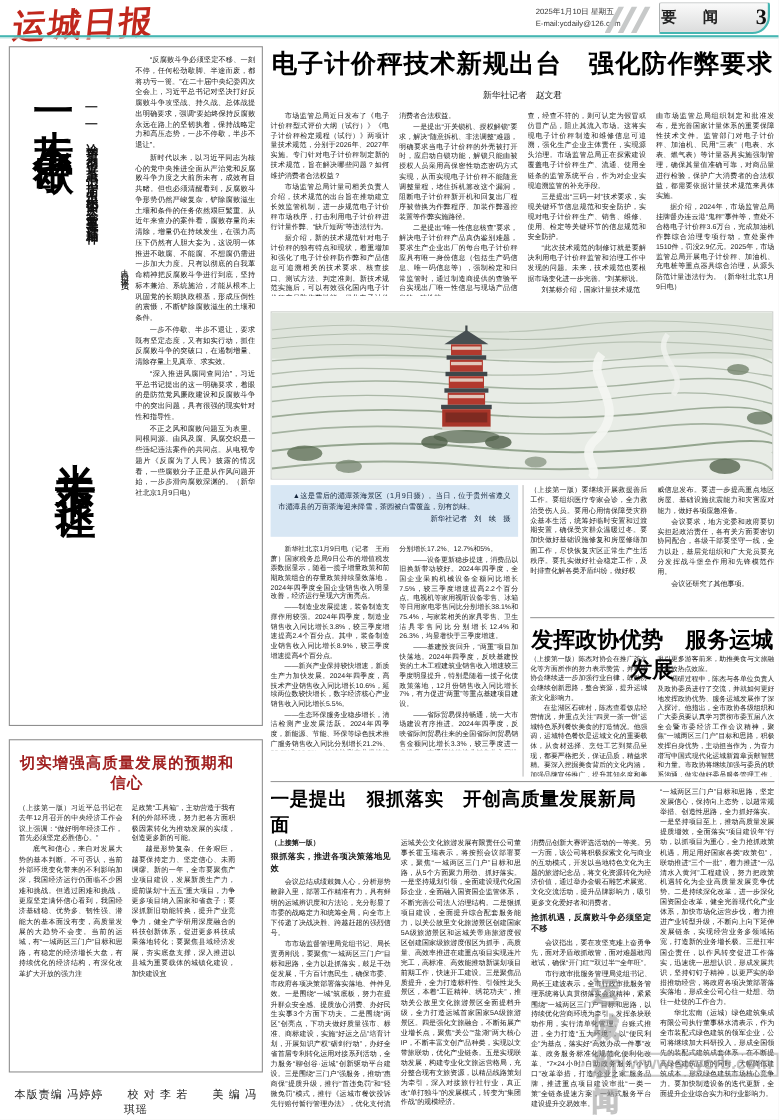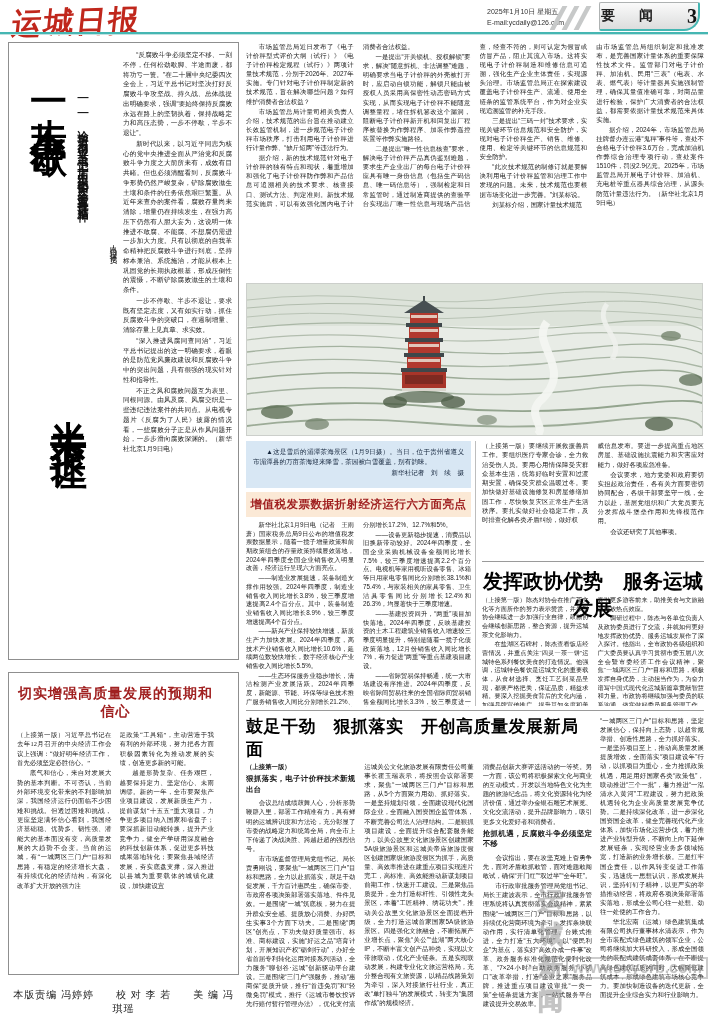--- a/index.html
+++ b/index.html
@@ -89,21 +89,21 @@
   
   .hrule-momentum { position:absolute; left:246px; top:710px; width:458px; height:1px; background:#9a9a9a; }
   .momentum-head { position:absolute; left:246px; top:718px; width:346px; height:40px; display:flex;
                    align-items:center; justify-content:center; font-size:17px; font-weight:900;
                    letter-spacing:0.5px; color:#000; }
   .momentum-cols { position:absolute; left:246px; top:762px; width:346px; height:248px; }
   .momentum-col4 { position:absolute; left:600px; top:716px; width:104px; height:294px; overflow:hidden;
                    font-size:6.4px; line-height:1.42; }
 
   
-  .expect-box { position:absolute; left:8px; top:672px; width:231px; height:303px; border:1px solid #8f8f8f; padding:12px 24px 8px 8px;font-family:Liberation Serif, serif; }
+  .expect-box { position:absolute; left:8px; top:672px; width:231px; height:303px; border:1px solid #8f8f8f; padding:12px 24px 8px 8px; }
   .expect-head { text-align:center; color:#a02020; font-size:14px; font-weight:900; letter-spacing:1px; margin-bottom:9px; }
   .expect-cols { height:250px; gap:8px; }
   .expect-cols .col { font-size:6.4px; line-height:1.46; }
 
   
   .credits { position:absolute; left:8px; top:988px; width:231px; text-align:center; font-size:10px;
              color:#222; letter-spacing:1px; }
 
   
   .watermark { position:absolute; left:526px; top:920px; width:182px; height:94px; opacity:0.5;
@@ -144,20 +144,22 @@
     <div class="edit-body body-text">
         <p>“反腐败斗争必须坚定不移、一刻不停，任何松劲歇脚、半途而废，都将功亏一篑。”在二十届中央纪委四次全会上，习近平总书记对坚决打好反腐败斗争攻坚战、持久战、总体战提出明确要求，强调“要始终保持反腐败永远在路上的坚韧执着，保持战略定力和高压态势，一步不停歇，半步不退让”。</p>
         <p>新时代以来，以习近平同志为核心的党中央推进全面从严治党和反腐败斗争力度之大前所未有，成效有目共睹。但也必须清醒看到，反腐败斗争形势仍然严峻复杂，铲除腐败滋生土壤和条件的任务依然艰巨繁重。从近年来查办的案件看，腐败存量尚未清除，增量仍在持续发生，在强力高压下仍然有人胆大妄为，这说明一体推进不敢腐、不能腐、不想腐仍需进一步加大力度。只有以彻底的自我革命精神把反腐败斗争进行到底，坚持标本兼治、系统施治，才能从根本上巩固党的长期执政根基，形成压倒性的震慑，不断铲除腐败滋生的土壤和条件。</p>
         <p>一步不停歇、半步不退让，要求既有坚定态度，又有如实行动，抓住反腐败斗争的突破口，在遏制增量、清除存量上见真章、求实效。</p>
         <p>“深入推进风腐同查同治”，习近平总书记提出的这一明确要求，着眼的是防范党风廉政建设和反腐败斗争中的突出问题，具有很强的现实针对性和指导性。</p>
         <p>不正之风和腐败问题互为表里、同根同源。由风及腐、风腐交织是一些违纪违法案件的共同点。从电视专题片《反腐为了人民》披露的情况看，一些腐败分子正是从作风问题开始，一步步滑向腐败深渊的。（新华社北京1月9日电）</p>
       </div>
   </div>
 
   <div class="scale-art">
+    <div class="scale-head">电子计价秤技术新规出台　强化防作弊要求</div>
+    <div class="scale-byline">新华社记者　赵文君</div>
     <div class="cols scale-cols">
       <div class="col body-text">
           <p>市场监管总局近日发布了《电子计价秤型式评价大纲（试行）》《电子计价秤检定规程（试行）》两项计量技术规范，分别于2026年、2027年实施。专门针对电子计价秤制定新的技术规范，旨在解决哪些问题？如何维护消费者合法权益？</p>
           <p>市场监管总局计量司相关负责人介绍，技术规范的出台旨在推动建立长效监管机制，进一步规范电子计价秤市场秩序，打击利用电子计价秤进行计量作弊、“缺斤短两”等违法行为。</p>
           <p>据介绍，新的技术规范针对电子计价秤的独有特点和现状，着重增加和强化了电子计价秤防作弊和产品信息可追溯相关的技术要求、核查接口、测试方法、判定准则。新技术规范实施后，可以有效强化国内电子计价秤产品防作弊性能，优化电子计价秤型式检定，更好保护</p>
         </div>
       <div class="col body-text">
           <p class="flow">消费者合法权益。</p>
           <p>一是提出“开关锁机、授权解锁”要求，解决“随意拆机、非法调整”难题，明确要求当电子计价秤的外壳被打开时，应启动自锁功能，解锁只能由被授权人员采用高保密性动态密码方式实现，从而实现电子计价秤不能随意调整量程，堵住拆机篡改这个漏洞，阻断电子计价秤新开机和回复出厂程序被替换为作弊程序、加装作弊遥控装置等作弊实施路径。</p>
           <p>二是提出“唯一性信息核查”要求，解决电子计价秤产品真伪鉴别难题，要求生产企业出厂的每台电子计价秤应具有唯一身份信息（包括生产码信息、唯一码信息等），强制检定和日常监管时，通过制造商提供的查验平台实现出厂唯一性信息与现场产品信息的一致性核</p>
@@ -223,21 +225,20 @@
       </g>
     </svg>
   </div>
 
   <div class="caption">
     <div class="cap-text">▲这是雪后的湄潭茶海景区（1月9日摄）。当日，位于贵州省遵义市湄潭县的万亩茶海迎来降雪，茶园被白雪覆盖，别有韵味。</div>
     <div class="credit">新华社记者　刘　续　摄</div>
   </div>
 
   <div class="vat">
-    <div class="vat-headline">增值税发票数据折射经济运行六方面亮点</div>
     <div class="cols vat-cols">
       <div class="col body-text">
           <p>新华社北京1月9日电（记者　王雨萧）国家税务总局9日公布的增值税发票数据显示，随着一揽子增量政策和前期政策组合的存量政策持续显效落地，2024年四季度全国企业销售收入明显改善，经济运行呈现六方面亮点。</p>
           <p>——制造业发展提速，装备制造支撑作用较强。2024年四季度，制造业销售收入同比增长3.8%，较三季度增速提高2.4个百分点。其中，装备制造业销售收入同比增长8.9%，较三季度增速提高4个百分点。</p>
           <p>——新兴产业保持较快增速，新质生产力加快发展。2024年四季度，高技术产业销售收入同比增长10.6%，延续两位数较快增长，数字经济核心产业销售收入同比增长5.5%。</p>
           <p>——生态环保服务业稳步增长，清洁检测产业发展活跃。2024年四季度，新能源、节能、环保等绿色技术推广服务销售收入同比分别增长21.2%、23.8%和16.3%。清洁检测产业保持较快增长，太阳能、生物质能、风力发电销售收入同比</p>
         </div>
       <div class="col body-text">
           <p class="flow">分别增长17.2%、12.7%和5%。</p>
           <p>——设备更新稳步提速，消费品以旧换新带动较好。2024年四季度，全国企业采购机械设备金额同比增长7.5%，较三季度增速提高2.2个百分点。电视机等家用视听设备零售、冰箱等日用家电零售同比分别增长38.1%和75.4%，与家装相关的家具零售、卫生洁具零售同比分别增长12.4%和26.3%，均显著快于三季度增速。</p>
@@ -267,25 +268,25 @@
         <p class="flow">（上接第一版）陈杰对协会在推广茶文化等方面所作的努力表示赞赏，并希望协会继续进一步加强行业自律，鼓励协会继续创新思路，整合资源，提升运城茶文化影响力。</p>
         <p>在盐湖区石碑村，陈杰查看饭店经营情况，并重点关注“四灵一茶一饼”运城特色系列餐饮美食的打造情况。他强调，运城特色餐饮是运城文化的重要载体，从食材选择、烹饪工艺到菜品呈现，都要严格把关，保证品质，精益求精。要深入挖掘美食背后的文化内涵，加强品牌宣传推广，提升其知名度和美誉度，通过打造具有运城特色的美食名片，</p>
       </div>
     <div class="col body-text">
         <p class="flow">吸引更多游客前来，助推美食与文旅融合释放热点效应。</p>
         <p>调研过程中，陈杰与各单位负责人及政协委员进行了交流，并就如何更好地发挥政协优势、服务运城发展作了深入探讨。他指出，全市政协各级组织和广大委员要认真学习贯彻市委五届八次全会暨市委经济工作会议精神，聚焦“一城两区三门户”目标和思路，积极发挥自身优势，主动担当作为，为奋力谱写中国式现代化运城新篇章贡献智慧和力量。市政协将继续加强与委员的联系沟通，做实做好委员服务管理工作，为委员履职创造良好条件。</p>
       </div>
   </div>
 
   <div class="hrule-momentum"></div>
-  <div class="momentum-head">鼓足干劲　狠抓落实　开创高质量发展新局面</div>
+  <div class="momentum-head">一是提出　狠抓落实　开创高质量发展新局面</div>
   <div class="momentum-cols cols">
     <div class="col body-text">
         <p class="cont">（上接第一版）</p>
-        <p class="sub">狠抓落实，电子计价秤技术新规出台</p>
+        <p class="sub">狠抓落实，推进各项决策落地见效</p>
         <p>会议总结成绩鼓舞人心，分析形势鞭辟入里，部署工作精准有力，具有鲜明的运城辨识度和方法论，充分彰显了市委的战略定力和统筹全局，向全市上下传递了决战决胜、跨越赶超的强烈信号。</p>
         <p>市市场监督管理局党组书记、局长贾勇刚说，要聚焦“一城两区三门户”目标和思路，全力以赴抓落实，鼓足干劲促发展，千方百计惠民生，确保市委、市政府各项决策部署落实落地、件件见效。一是围绕“一城”筑底板，努力在提升群众安全感、提质放心消费、办好民生实事3个方面下功夫。二是围绕“两区”创亮点，下功夫做好质量强市、标准、商标建设，实施“好运之品”培育计划，开展知识产权“砺剑行动”，办好全省首届专利转化运用对接系列活动，全力服务“聊创谷·运城”创新驱动平台建设。三是围绕“三门户”强服务，推动“惠商保”提质升级，推行“首违免罚”和“轻微免罚”模式，推行《运城市餐饮投诉先行赔付暂行管理办法》，优化支付流程，助力旅游市场持续“出圈”。</p>
       </div>
     <div class="col body-text">
         <p class="flow">运城关公文化旅游发展有限责任公司董事长霍玉瑞表示，将按照会议部署要求，聚焦“一城两区三门户”目标和思路，从5个方面聚力用劲、抓好落实。一是坚持规划引领，全面建设现代化国际企业，全面融入国资国企监管体系，不断完善公司法人治理结构。二是狠抓项目建设，全面提升综合配套服务能力，以关公故里文化旅游景区创建国家5A级旅游景区和运城关帝庙旅游度假区创建国家级旅游度假区为抓手，高质量、高效率推进在建重点项目实现连片完工，高标准、高效能推动新谋划项目前期工作，快速开工建设。三是聚焦品质提升，全力打造标杆性、引领性龙头景区，本着“工匠精神、绣花功夫”，推动关公故里文化旅游景区全面提档升级，全力打造运城首家国家5A级旅游景区。四是强化文旅融合，不断拓展产业增长点，聚焦“关公”“盐湖”两大核心IP，不断丰富文创产品种类，实现以文带旅联动，优化产业链条。五是实现联动发展，构建专业化文旅运营格局，充分整合现有文旅资源，以精品线路策划为牵引，深入对接旅行社行业，真正改“单打独斗”的发展模式，转变为“集团作战”的规模经济。</p>
       </div>
     <div class="col body-text">
         <p class="flow">消费品创新大赛评选活动的一等奖。另一方面，该公司将积极探索文化与商业的互动模式，开发以当地特色文化为主题的旅游纪念品，将文化资源转化为经济价值，通过举办金银石雕艺术展览、文化交流活动，提升品牌影响力，吸引更多文化爱好者和消费者。</p>
         <p class="sub">抢抓机遇，反腐败斗争必须坚定不移</p>
         <p>会议指出，要在攻坚克难上奋勇争先，面对矛盾敢抓敢管，面对难题敢闯敢试，确保“开门红”“双过半”“全年旺”。</p>

